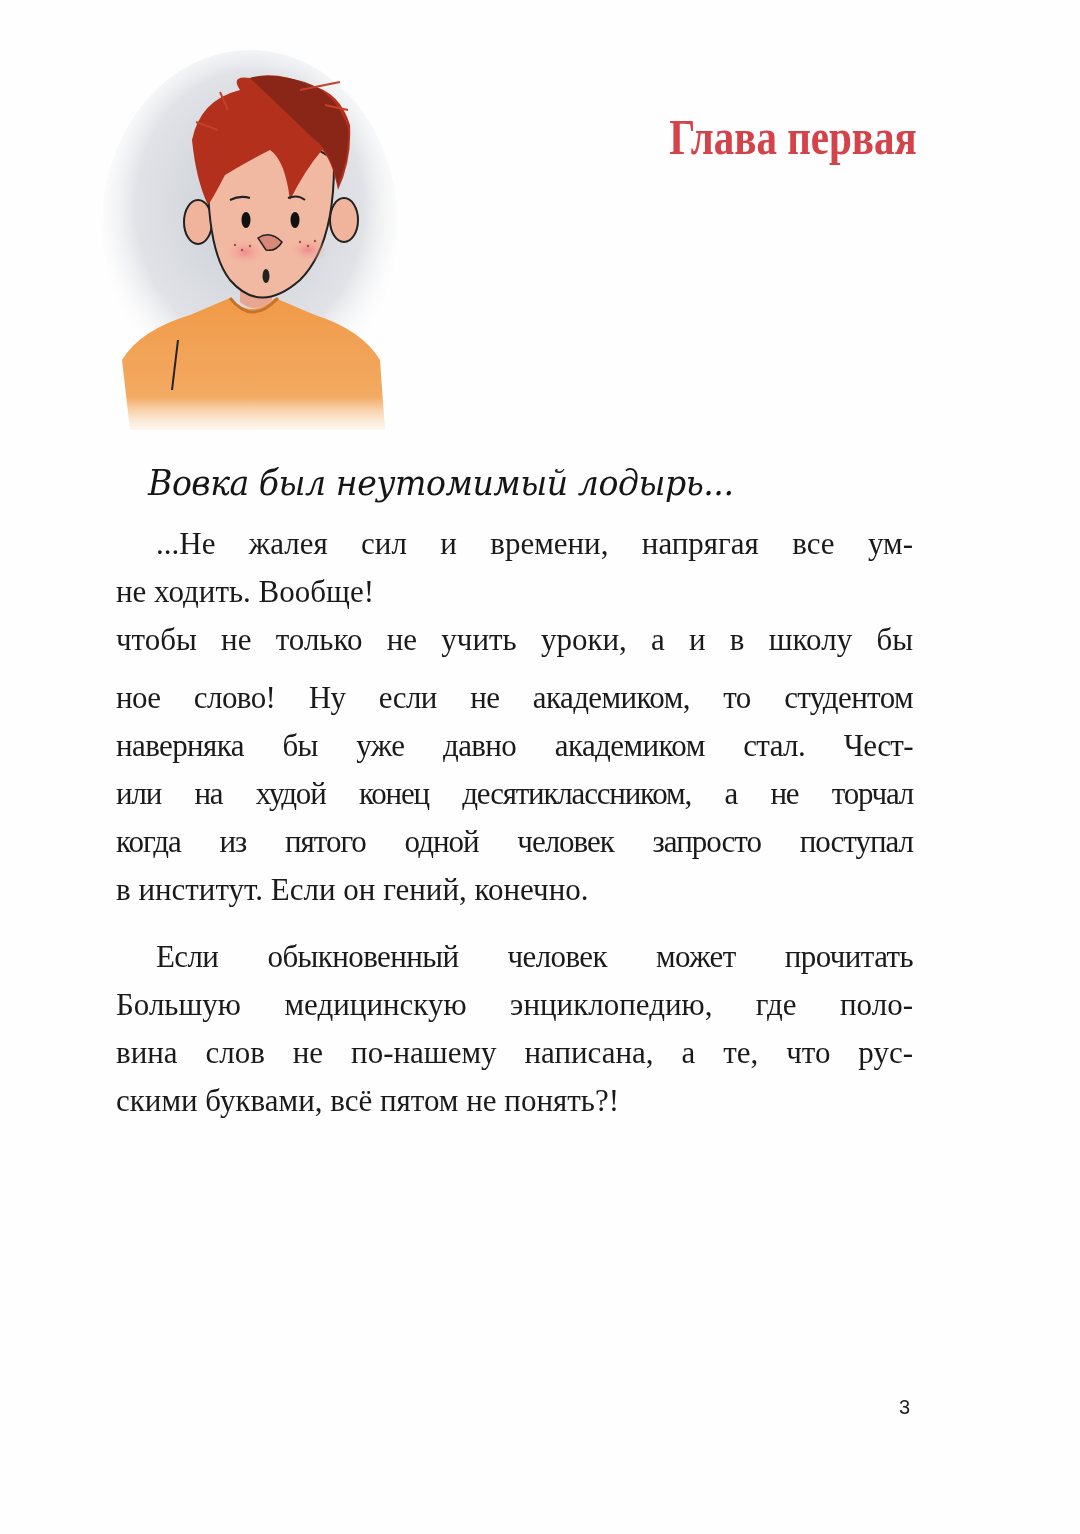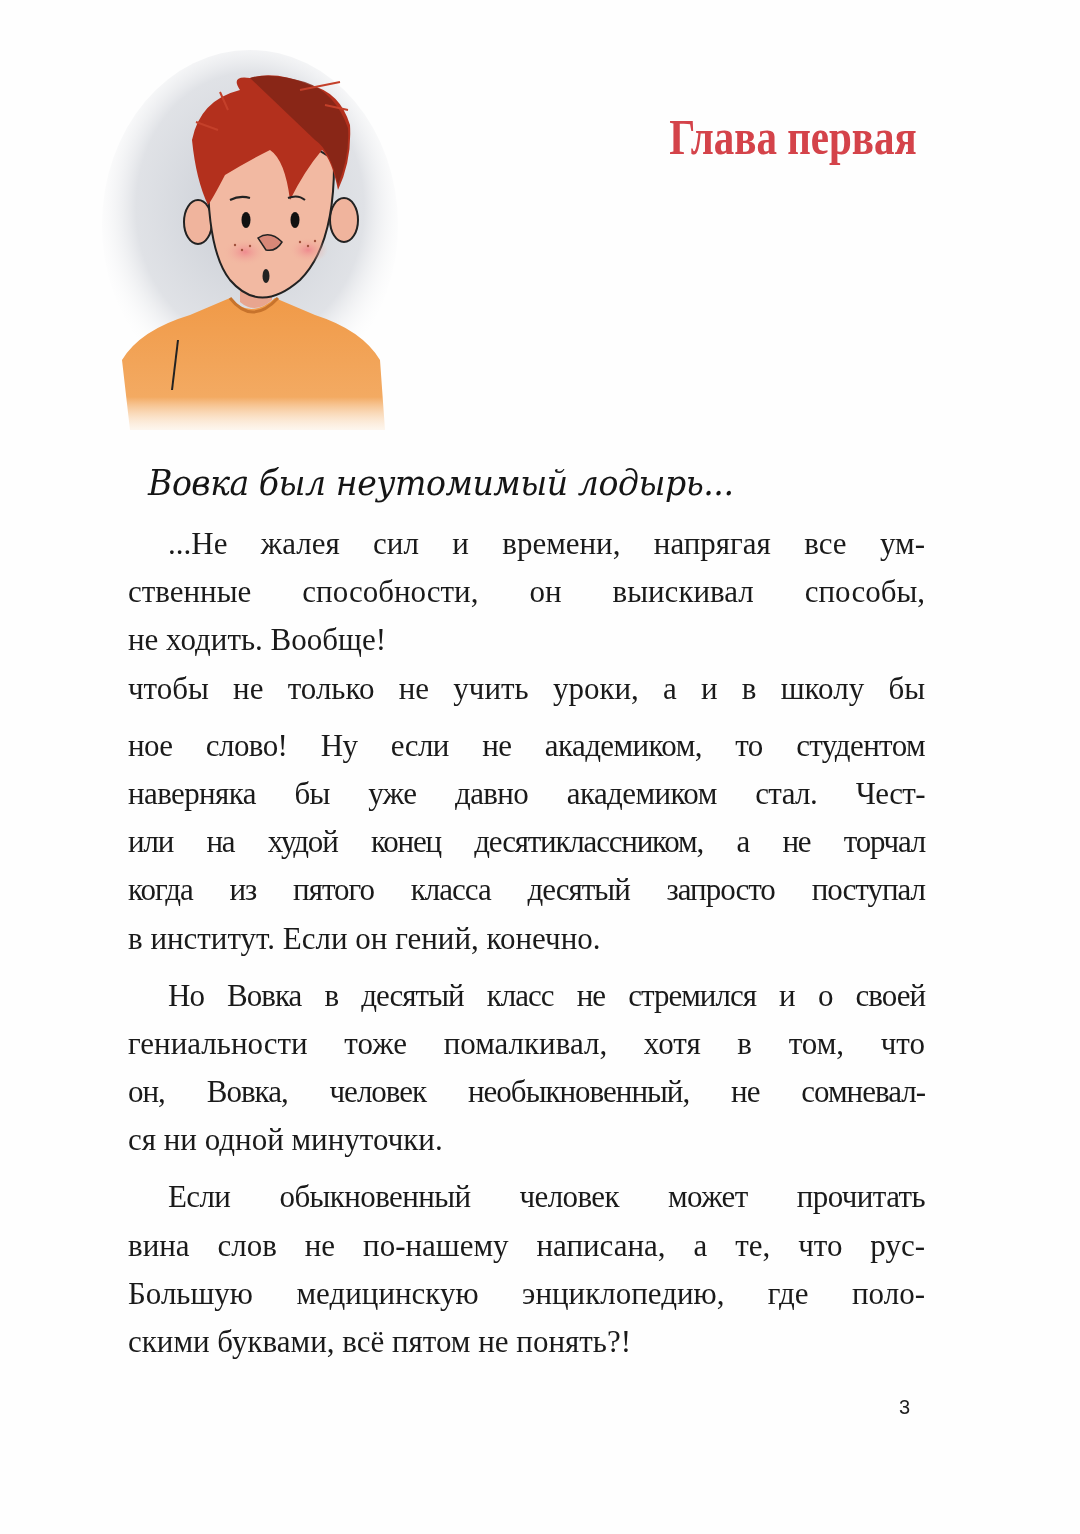--- a/index.html
+++ b/index.html
@@ -58,21 +58,21 @@
       color: #151515;
       letter-spacing: -0.5px;
       white-space: nowrap;
       transform: scaleX(0.92);
       transform-origin: left center;
     }
 
     
     .body-text {
       position: absolute;
-      left: 128px;
+      left: 116px;
       top: 520px;
       width: 797px;
     }
     .line {
       height: 48.2px;
       line-height: 48.2px;
       font-size: 31px;
       white-space: nowrap;
       text-align: justify;
       text-align-last: justify;
@@ -160,45 +160,38 @@
   </div>
 
   <div class="chapter-title">Глава первая</div>
 
   <div class="epigraph">Вовка был неутомимый лодырь...</div>
 
   <div class="body-text">
 
     <div>
       <div class="line indent">...Не жалея сил и времени, напрягая все ум-</div>
-      <div class="line">ственные способности, он выискивал способы,</div>
       <div class="line last">не ходить. Вообще!</div>
       <div class="line">чтобы не только не учить уроки, а и в школу бы</div>
     </div>
     <div class="para-gap"></div>
 
     <div>
       <div class="line condensed">ное слово! Ну если не академиком, то студентом</div>
       <div class="line condensed">наверняка бы уже давно академиком стал. Чест-</div>
       <div class="line condensed" style="letter-spacing:-1.2px;word-spacing:-3px;">или на худой конец десятиклассником, а не торчал</div>
-      <div class="line condensed" style="letter-spacing:-1px;">когда из пятого класса десятый запросто поступал</div>
+      <div class="line condensed" style="letter-spacing:-1px;">когда из пятого одной человек запросто поступал</div>
       <div class="line last">в институт. Если он гений, конечно.</div>
     </div>
     <div class="para-gap"></div>
 
-    <div>
-      <div class="line indent condensed" style="letter-spacing:-1px;word-spacing:-3px;">Но Вовка в десятый класс не стремился и о своей</div>
-      <div class="line">гениальности тоже помалкивал, хотя в том, что</div>
-      <div class="line condensed" style="letter-spacing:-1px;word-spacing:-3px;">он, Вовка, человек необыкновенный, не сомневал-</div>
-      <div class="line last">ся ни одной минуточки.</div>
-    </div>
     <div class="para-gap"></div>
 
     <div>
       <div class="line indent condensed">Если обыкновенный человек может прочитать</div>
+      <div class="line">Большую медицинскую энциклопедию, где поло-</div>
       <div class="line">вина слов не по-нашему написана, а те, что рус-</div>
-      <div class="line">Большую медицинскую энциклопедию, где поло-</div>
       <div class="line last">скими буквами, всё пятом не понять?!</div>
     </div>
   </div>
 
   <div class="page-number">3</div>
 </div>
 
 </body></html>

